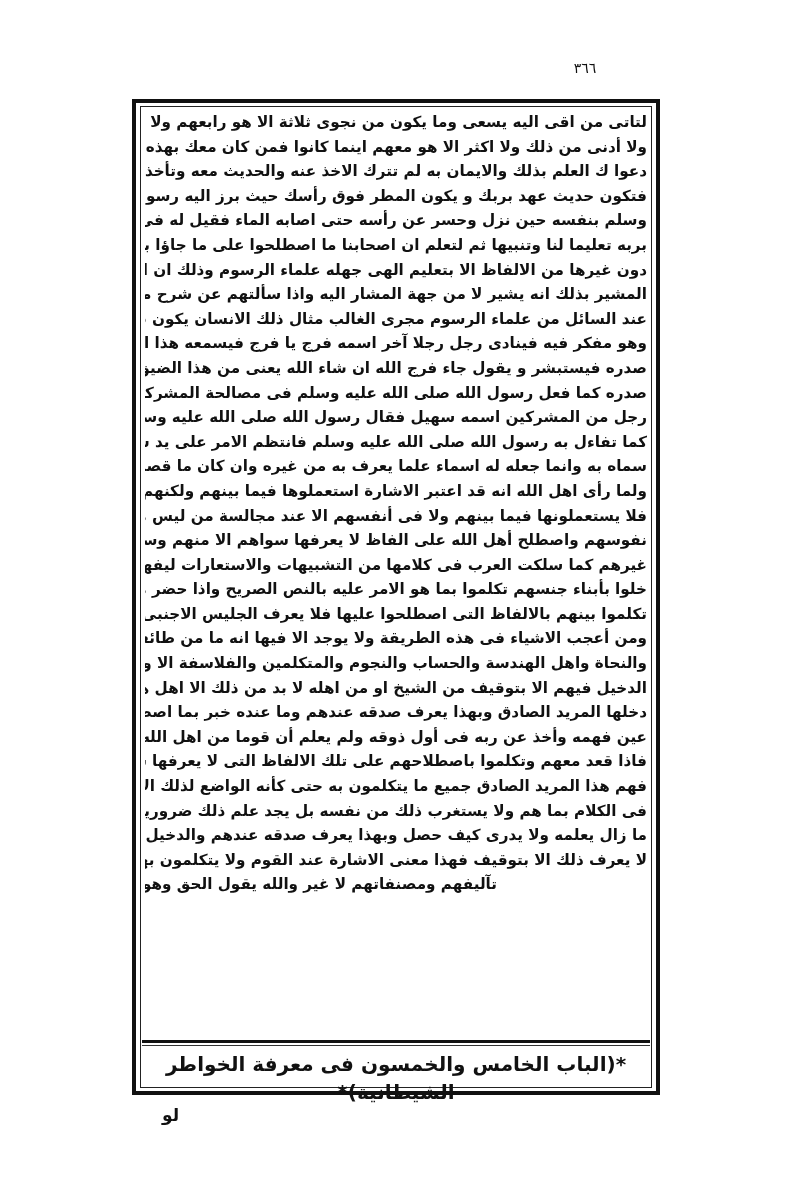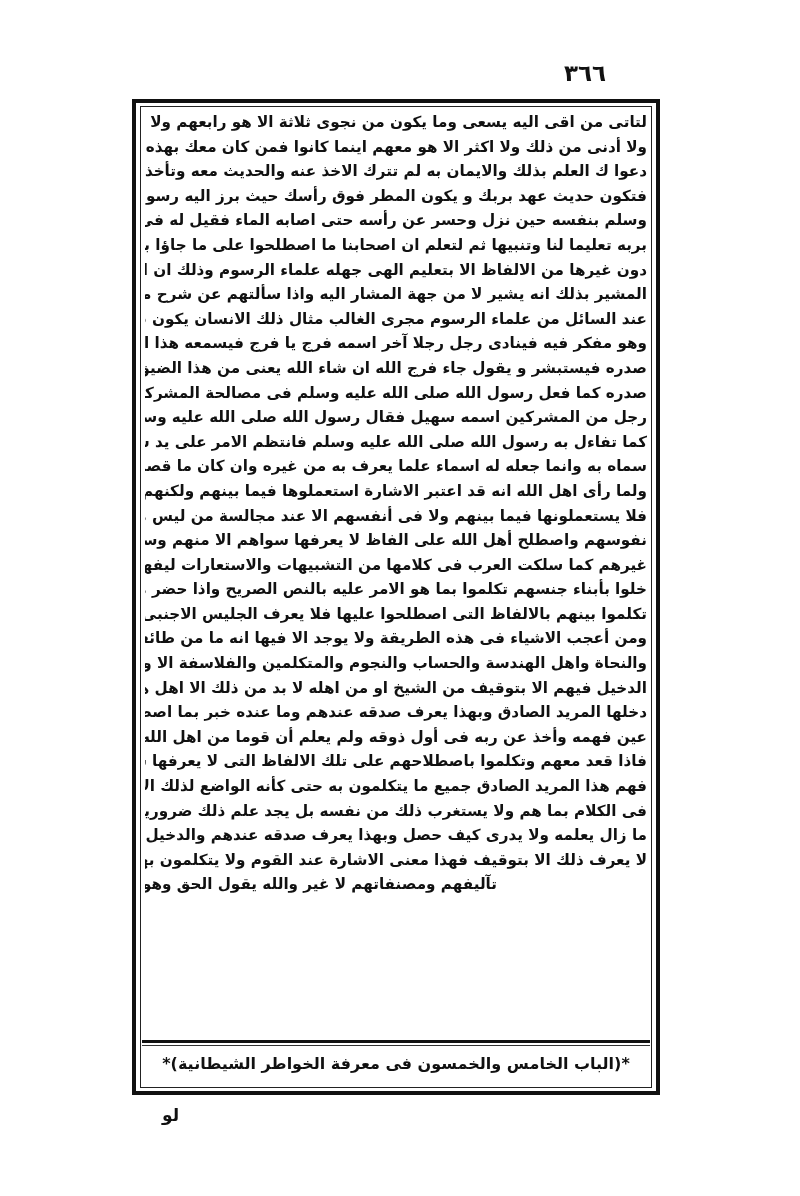--- a/index.html
+++ b/index.html
@@ -4,21 +4,21 @@
   <style>
     html, body { margin: 0; padding: 0; background: #ffffff; }
     body { width: 800px; height: 1196px; position: relative; overflow: hidden; }
     .page {
       position: absolute; left: 0; top: 0; width: 800px; height: 1196px;
       background: #ffffff; color: #111111;
       font-family: "DejaVu Sans", sans-serif;
     }
     .page-number {
       position: absolute; left: 555px; top: 60px; width: 60px; text-align: center;
-      font-size: 23px; font-weight: bold; color: #111; direction: rtl;
+      font-size: 14px; font-weight: normal; color: #111; direction: rtl;
     }
     .frame-outer {
       position: absolute; left: 132px; top: 99px; width: 528px; height: 996px;
       border: 4px solid #111; box-sizing: border-box;
     }
     .frame-inner {
       position: absolute; left: 140px; top: 106px; width: 512px; height: 982px;
       border: 1.5px solid #222; box-sizing: border-box;
     }
     .text-block {
@@ -35,21 +35,21 @@
     .divider {
       position: absolute; left: 142px; top: 1040px; width: 508px; height: 3px;
       background: #111;
     }
     .divider2 {
       position: absolute; left: 142px; top: 1045px; width: 508px; height: 1px;
       background: #333;
     }
     .heading {
       position: absolute; left: 145px; top: 1050px; width: 502px; height: 28px;
-      text-align: center; direction: rtl; font-size: 16px; font-weight: bold;
+      text-align: center; direction: rtl; font-size: 20px; font-weight: bold;
       line-height: 28px; color: #111;
     }
     .catchword {
       position: absolute; left: 162px; top: 1105px; width: 30px;
       font-size: 17px; font-weight: bold; direction: rtl; text-align: left; color: #111;
     }
   </style>
 </head>
 <body>
 

